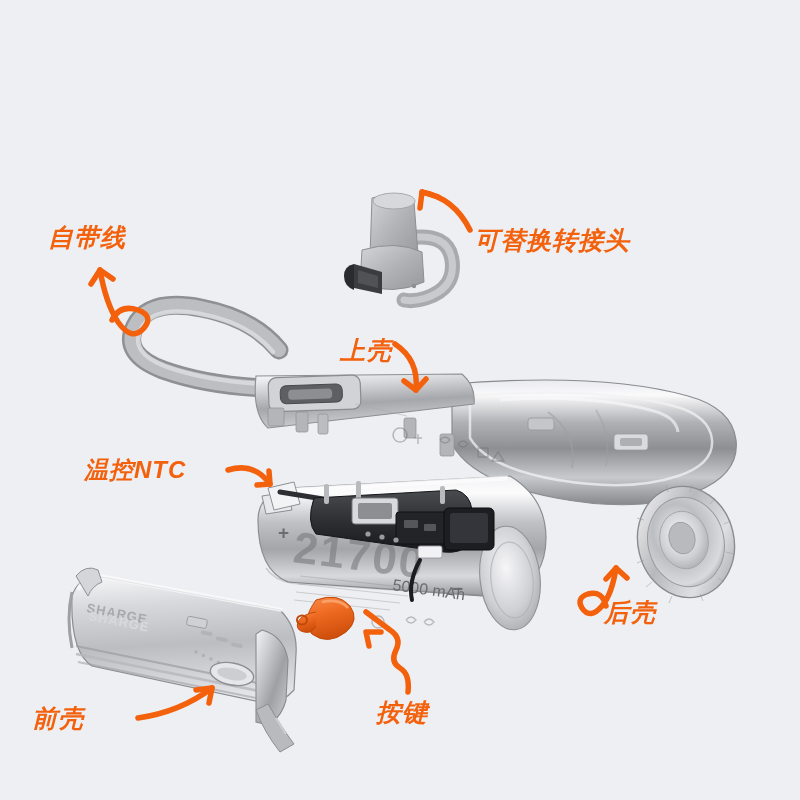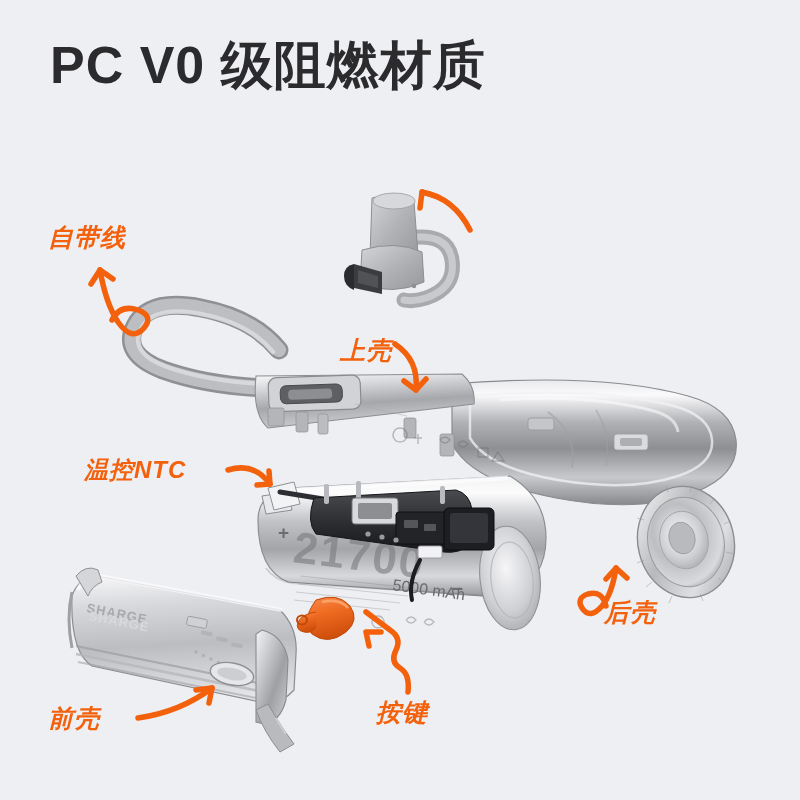--- a/index.html
+++ b/index.html
@@ -67,30 +67,29 @@
     line-height: 1;
     font-style: italic;
   }
   .callout.small { font-size: 24px; }
 
   #label-cable      { left: 48px;  top: 225px; }
   #label-adapter    { left: 474px; top: 228px; }
   #label-uppershell { left: 340px; top: 330px; margin-top: 8px; }
   #label-ntc        { left: 84px; top: 458px; }
   #label-rearshell  { left: 604px; top: 600px; }
-  #label-frontshell { left: 48px;  top: 706px; }
+  #label-frontshell { left: 32px;  top: 706px; }
   #label-button     { left: 376px; top: 700px; text-align: right; }
 </style>
 </head>
 <body>
 
 <div id="page">
 
   <div id="header">
-    <div id="title">PC V0 级阻燃材质</div>
   </div>
 
   <div id="stage">
 
     <svg width="800" height="800" viewBox="0 0 800 800">
       <defs>
 
         <linearGradient id="gMetalA" x1="0" y1="0" x2="0" y2="1">
           <stop offset="0" stop-color="#fdfdfe"></stop>
           <stop offset="0.18" stop-color="#e2e3e7"></stop>
@@ -379,20 +378,21 @@
 
         <g>
           <path d="M408 692 q2 -18 -8 -24 q-10 -6 -4 -18 q6 -12 -6 -20 l-24 -18"></path>
           <path d="M366 632 l15 0 M366 632 l3 14"></path>
         </g>
       </g>
     </svg>
 
     <div class="callout" id="label-cable">自带线</div>
 
+    <div class="callout" id="label-adapter">可替换转接头</div>
 
     <div class="callout" id="label-uppershell">上壳</div>
 
     <div class="callout small" id="label-ntc">温控NTC</div>
 
     <div class="callout" id="label-rearshell">后壳</div>
 
     <div class="callout" id="label-frontshell">前壳</div>
 
     <div class="callout" id="label-button">按键</div>

